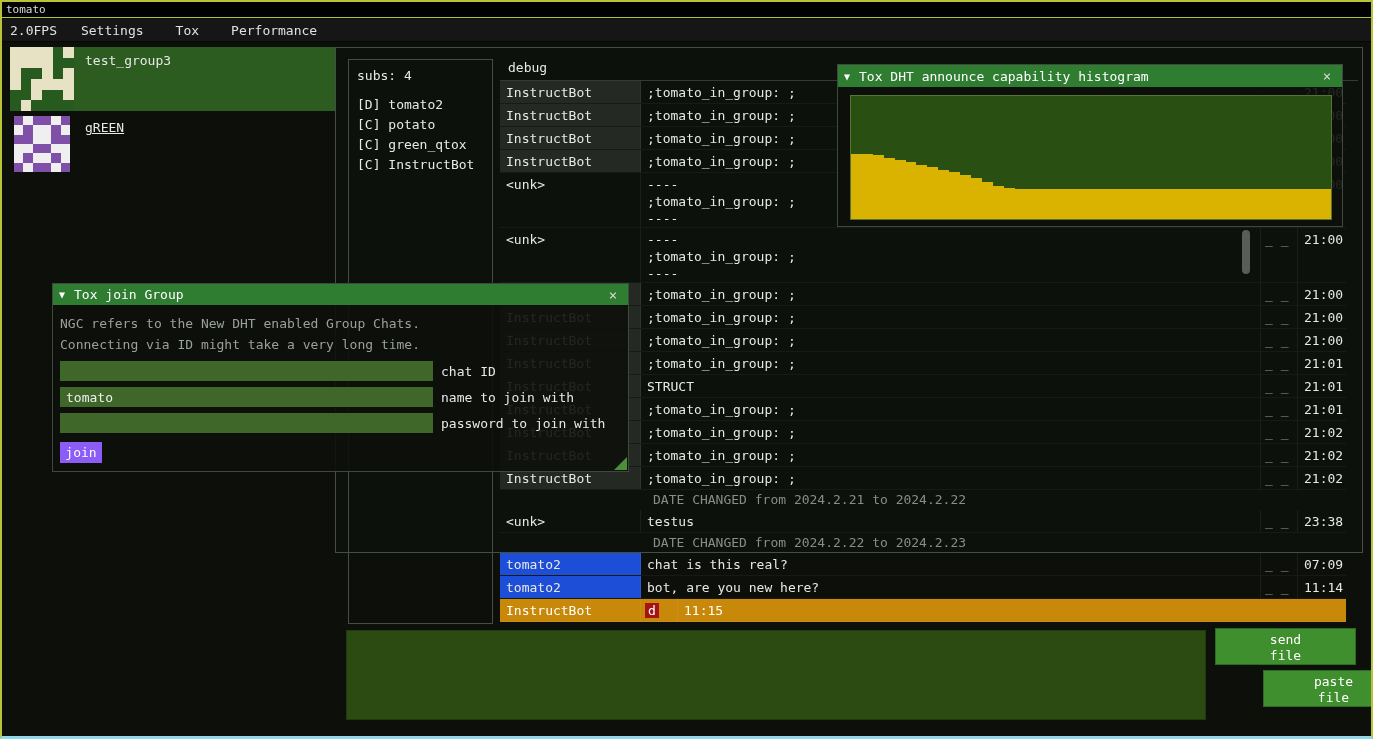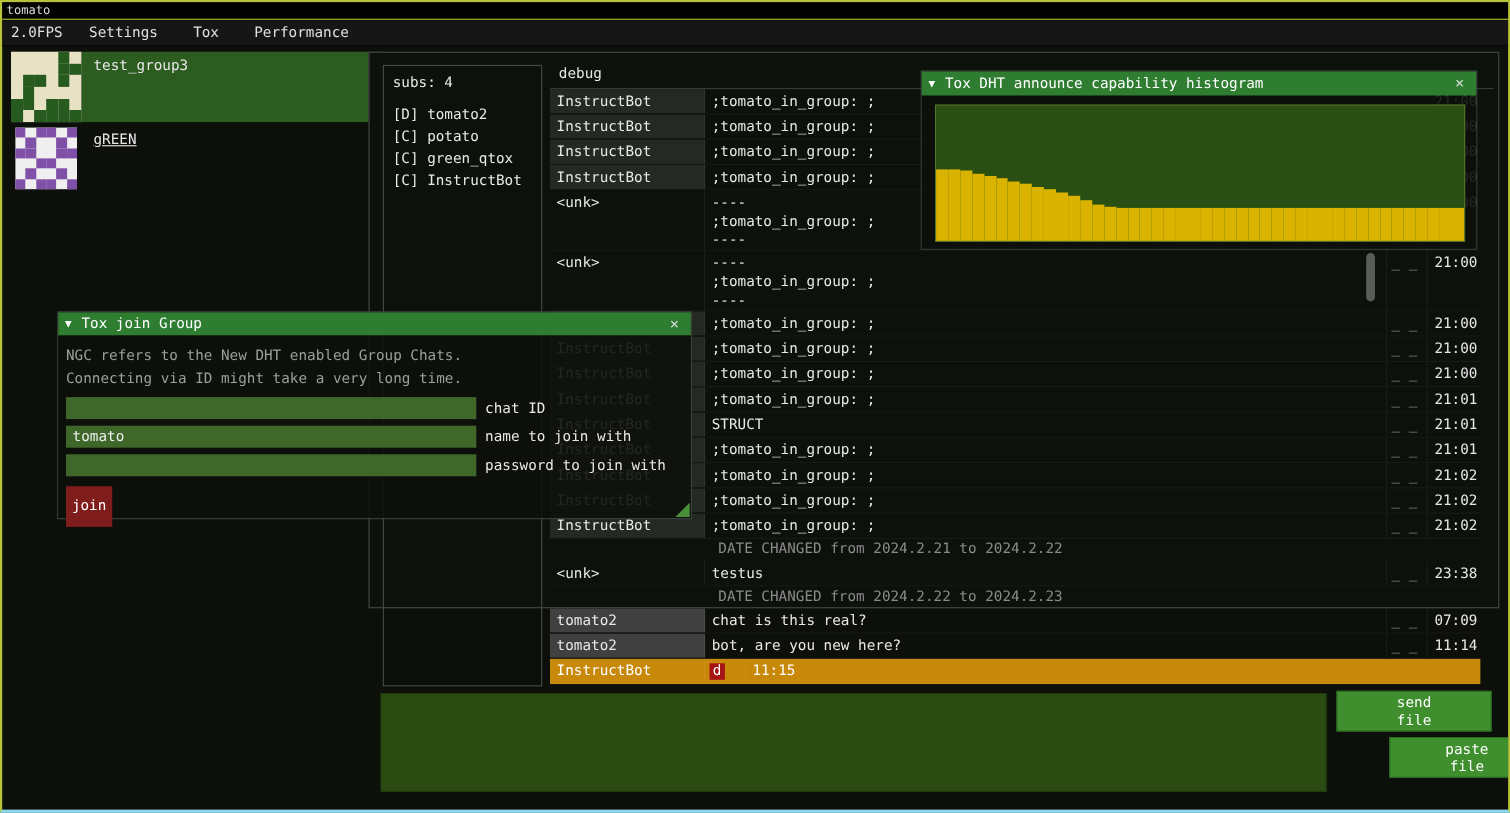--- a/index.html
+++ b/index.html
@@ -40,21 +40,21 @@
   .chat { position: absolute; left: 164px; top: 33px; width: 846px; height: 541px;
     overflow: hidden; font-size: 13px; }
   .chat-row { display: flex; height: 23px; border-bottom: 1px solid rgba(255,255,255,0.045); overflow: hidden; }
   .chat-row.multi { height: 55px; }
   .cell { padding: 3px 6px; line-height: 17px; overflow: hidden; white-space: pre-line; }
   .c-name { width: 141px; border-right: 1px solid rgba(255,255,255,0.06); white-space: nowrap; }
   .c-msg  { width: 620px; border-right: 1px solid rgba(255,255,255,0.06); }
   .c-flags{ width: 36px; color: #9a9a9a; padding-left: 4px; }
   .c-time { width: 49px; border-left: 1px solid rgba(255,255,255,0.06); }
   .row-bot .c-name { background: #242a23; }
-  .row-peer .c-name { background: #404040; }
+  .row-peer .c-name { background: #1d4ed8; }
   .row-highlight { background: #c8880a; color: #fff; }
   .row-highlight .c-flags { color: #fff; }
   .flag-badge { background: #a61313; color: #fff; padding: 0 3px; }
   .chat-row.row-date { display: block; height: 20px; line-height: 20px; color: #8b8b8b;
     padding-left: 153px; border-bottom: none; }
   .scroll-thumb { position: absolute; left: 742px; top: 149px; width: 8px; height: 44px;
     background: #585d58; border-radius: 4px; }
   .msg-input { position: absolute; left: 10px; top: 582px; width: 860px; height: 90px;
     background: #2b4b13; border: 1px solid #1f3a0c; color: #e8e8e8;
     font: 13px "DejaVu Sans Mono", monospace; padding: 6px; resize: none; }
@@ -71,21 +71,21 @@
   .collapse { margin-right: 9px; font-size: 10px; }
   .fwin-close { margin-left: auto; width: 18px; text-align: center; color: #d6dbd6; font-size: 14px; }
   .fwin-body { position: absolute; left: 0; right: 0; top: 21px; bottom: 0; }
   #join-win { left: 50px; top: 281px; width: 577px; height: 189px; z-index: 30; }
   #join-body { background: rgba(13,16,11,0.9); padding: 8px 7px; }
   .join-desc { color: #9aa09a; font-size: 13px; line-height: 21px; }
   .join-field { display: flex; align-items: center; margin-top: 6px; }
   .join-input { width: 373px; height: 20px; background: #40672a; border: none; color: #eee;
     font: 13px "DejaVu Sans Mono", monospace; padding: 0 6px; }
   .join-label { margin-left: 8px; font-size: 13px; }
-  .join-btn { margin-top: 9px; width: 42px; height: 37px; background: #7f1d1d; border: none;
+  .join-btn { margin-top: 9px; width: 42px; height: 21px; background: #8b5cf6; border: none;
     color: #fff; font: 13px "DejaVu Sans Mono", monospace; text-align: center; display: block; }
   .resize-grip { position: absolute; right: 1px; bottom: 1px; width: 0; height: 0;
     border-left: 13px solid transparent; border-bottom: 13px solid #4a8f3a; }
   #histo-win { left: 835px; top: 62px; width: 506px; height: 163px; z-index: 20; }
   #histo-win .fwin-title { height: 22px; }
   #histo-body { top: 22px; background: rgba(12,15,10,0.9); }
   .plot { position: absolute; left: 12px; top: 8px; width: 482px; height: 125px;
     background: #2a4f13; border: 1px solid rgba(160,190,100,0.35); }
   .histo-bars { display: flex; align-items: flex-end; width: 100%; height: 100%; }
   .histo-bar { flex: 1 0 auto; background: #d9b300; }

